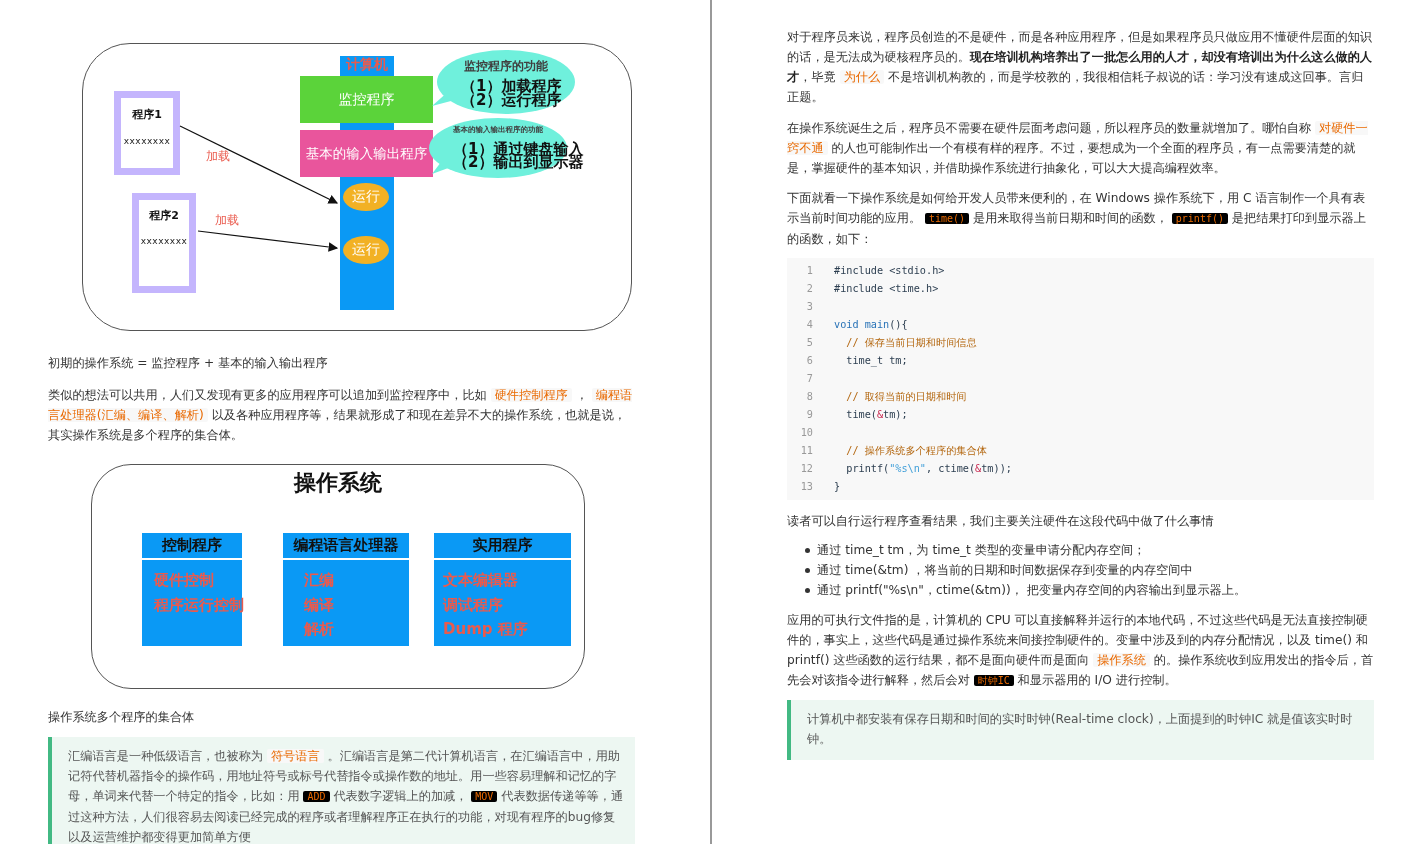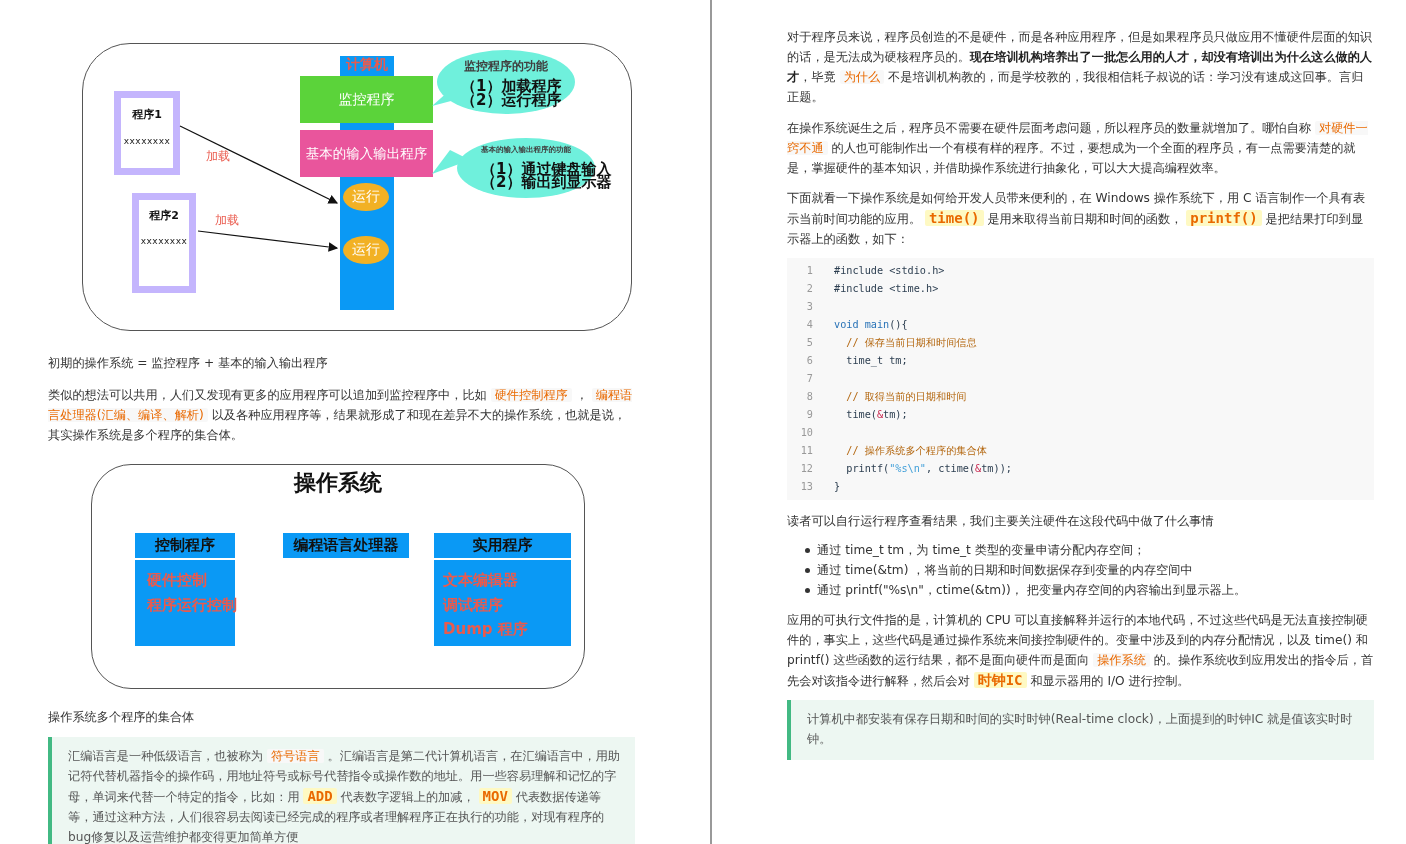--- a/index.html
+++ b/index.html
@@ -5,21 +5,21 @@
   * { box-sizing: border-box; margin: 0; padding: 0; }
   html, body { width: 1406px; height: 844px; overflow: hidden; background: #ffffff; }
   body { font-family: "DejaVu Sans", "Liberation Sans", sans-serif; color: #333333; position: relative; }
 
   .page { position: absolute; top: 0; height: 844px; }
   .page-left { left: 0; width: 711px; }
   .page-right { left: 712px; width: 694px; }
   .divider { position: absolute; left: 710px; top: 0; width: 2px; height: 844px; background: #999999; }
 
   .para { position: absolute; font-size: 12.2px; line-height: 20px; color: #333; }
-  .code-inline { color: #e96900; background: #fef9c3; padding: 0 4px; border-radius: 2px; font-family: "DejaVu Sans Mono", monospace; font-size: 14px; font-weight: bold; }
+  .code-inline { color: #e96900; background: #000000; padding: 0 4px; border-radius: 2px; font-family: "DejaVu Sans Mono", monospace; font-size: 10px; }
   .hl { color: #e96900; background: #f8f8f8; padding: 0 4px; border-radius: 2px; }
   .bold { font-weight: bold; color: #222; }
 
   
   .diag1 { position: absolute; left: 82px; top: 43px; width: 550px; height: 288px; border: 1.5px solid #555; border-radius: 48px; background: #fff; }
   .prog-box { position: absolute; background: #fff; border: 7px solid #c4b5fd; }
   .prog-title { position: absolute; width: 100%; text-align: center; font-size: 11px; font-weight: bold; color: #111; }
   .prog-x { position: absolute; width: 100%; text-align: center; font-size: 9px; color: #222; letter-spacing: 0.5px; }
   .load-label { position: absolute; color: #ea5a4d; font-size: 12px; }
   .computer-bar { position: absolute; left: 340px; top: 56px; width: 54px; height: 254px; background: #0a99f5; }
@@ -99,48 +99,53 @@
   </svg>
   <div class="bubble" style="left:437px;top:50px;width:138px;height:64px;">
     <div class="bubble-title" style="top:8px;font-size:12px;">监控程序的功能</div>
     <div class="bubble-item" style="left:24px;top:27px;">（1）加载程序</div>
     <div class="bubble-item" style="left:24px;top:41px;">（2）运行程序</div>
   </div>
 
   <svg style="position:absolute;left:430px;top:150px;" width="60" height="30">
     <path d="M20,0 L2,24 L40,10 z" fill="#6ff0dc"></path>
   </svg>
-  <div class="bubble" style="left:457px;top:118px;width:138px;height:60px;margin-top:20px;">
+  <div class="bubble" style="left:429px;top:118px;width:138px;height:60px;">
     <div class="bubble-title" style="top:7px;font-size:7.5px;">基本的输入输出程序的功能</div>
     <div class="bubble-item" style="left:24px;top:22px;">（1）通过键盘输入</div>
     <div class="bubble-item" style="left:24px;top:35px;">（2）输出到显示器</div>
   </div>
 
   <div class="para" style="left:48px;top:353px;width:590px;">初期的操作系统 = 监控程序 + 基本的输入输出程序</div>
 
   <div class="para" style="left:48px;top:385px;width:590px;">
     <span>类似的想法可以共用，人们又发现有更多的应用程序可以追加到监控程序中，比如</span>
     <span class="hl">硬件控制程序</span>
     <span>，</span>
     <span class="hl">编程语言处理器(汇编、编译、解析)</span>
     <span>以及各种应用程序等，结果就形成了和现在差异不大的操作系统，也就是说，其实操作系统是多个程序的集合体。</span>
   </div>
 
   <div class="diag2"></div>
   <div class="diag2-title">操作系统</div>
 
-  <div class="os-col" style="left:98px;padding-left:37px;">
+  <div class="os-col" style="left:105px;padding-left:37px;">
     <div class="os-head">控制程序</div>
     <div class="os-body" style="padding-left:12px;">
       <div class="os-item">硬件控制</div>
       <div class="os-item">程序运行控制</div>
     </div>
   </div>
   <div class="os-col" style="left:272px;padding-left:11px;">
     <div class="os-head">编程语言处理器</div>
+    <div class="os-body" style="padding-left:21px;">
+      <div class="os-item">汇编</div>
+      <div class="os-item">编译</div>
+      <div class="os-item">解析</div>
+    </div>
   </div>
   <div class="os-col" style="left:434px;">
     <div class="os-head">实用程序</div>
     <div class="os-body" style="padding-left:9px;">
       <div class="os-item">文本编辑器</div>
       <div class="os-item">调试程序</div>
       <div class="os-item">Dump 程序</div>
     </div>
   </div>
 

